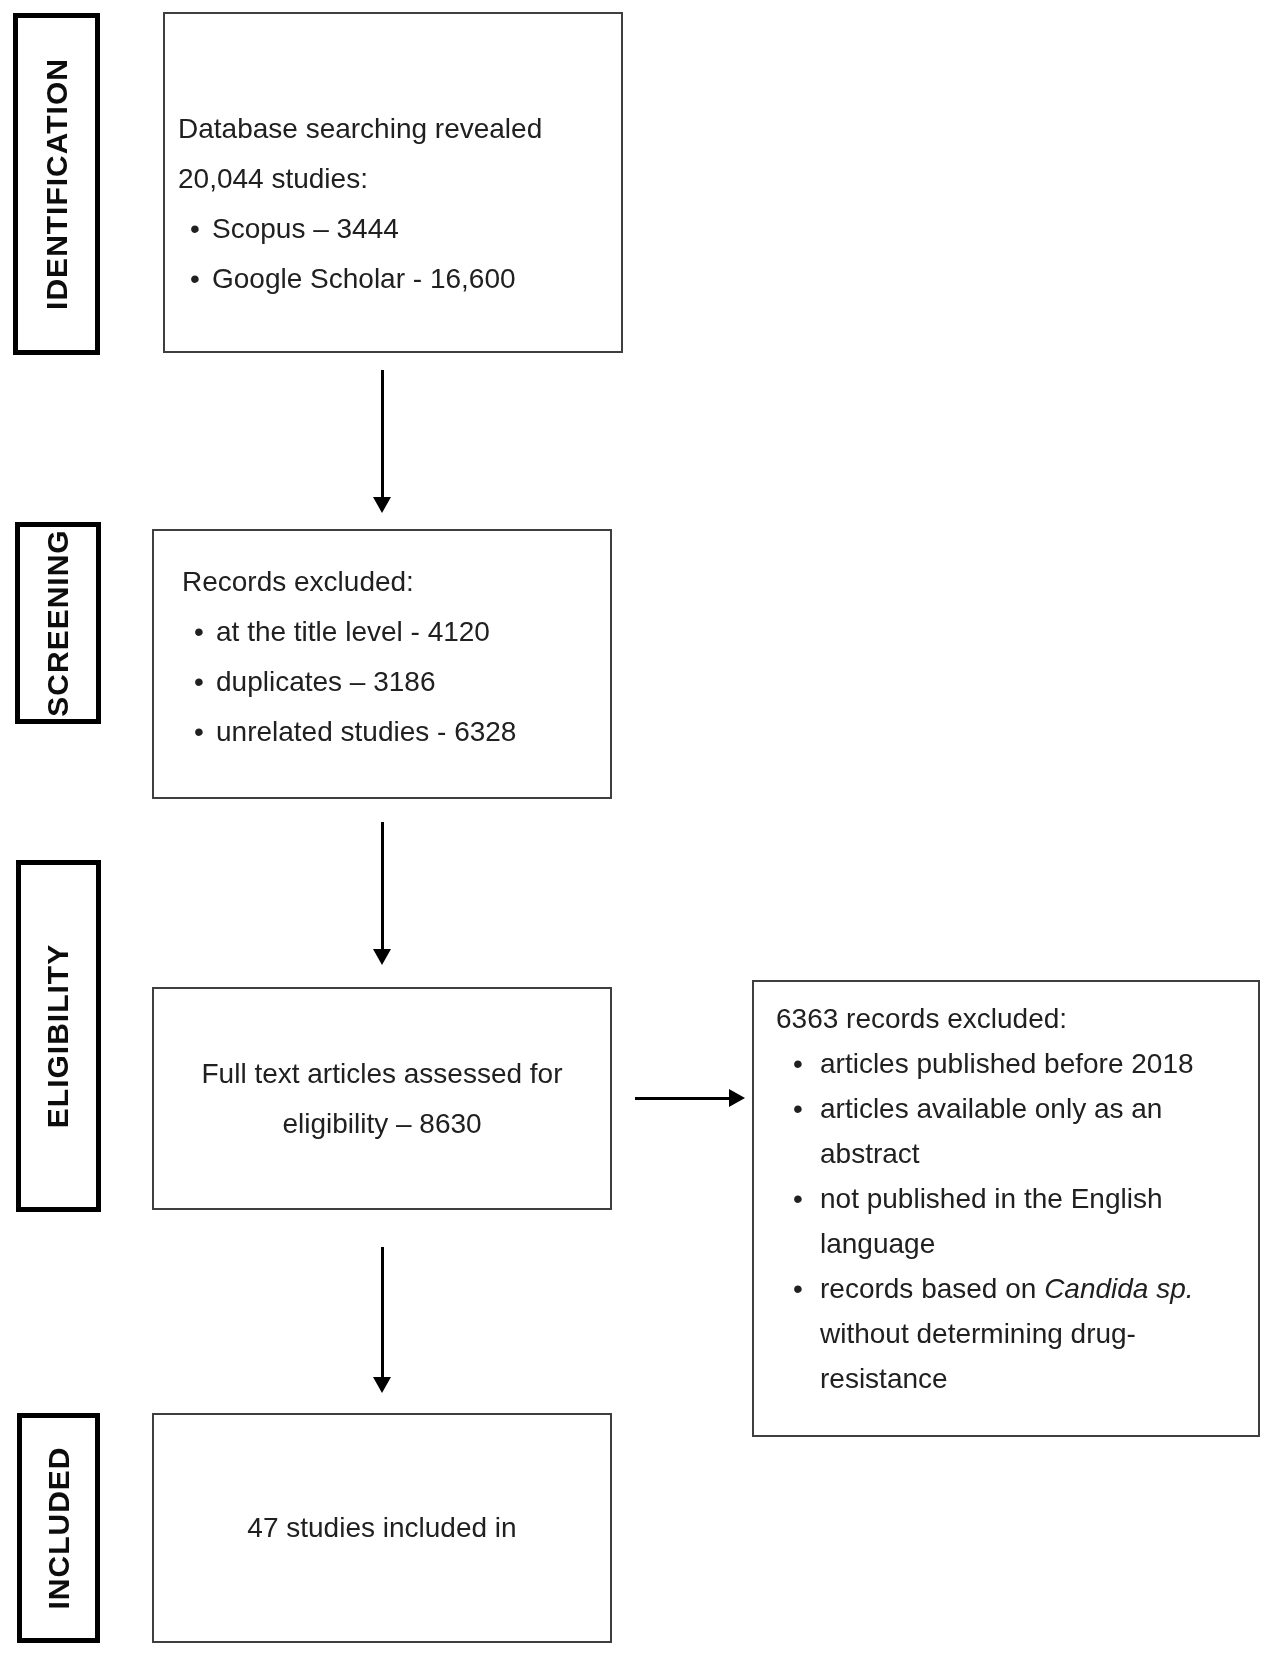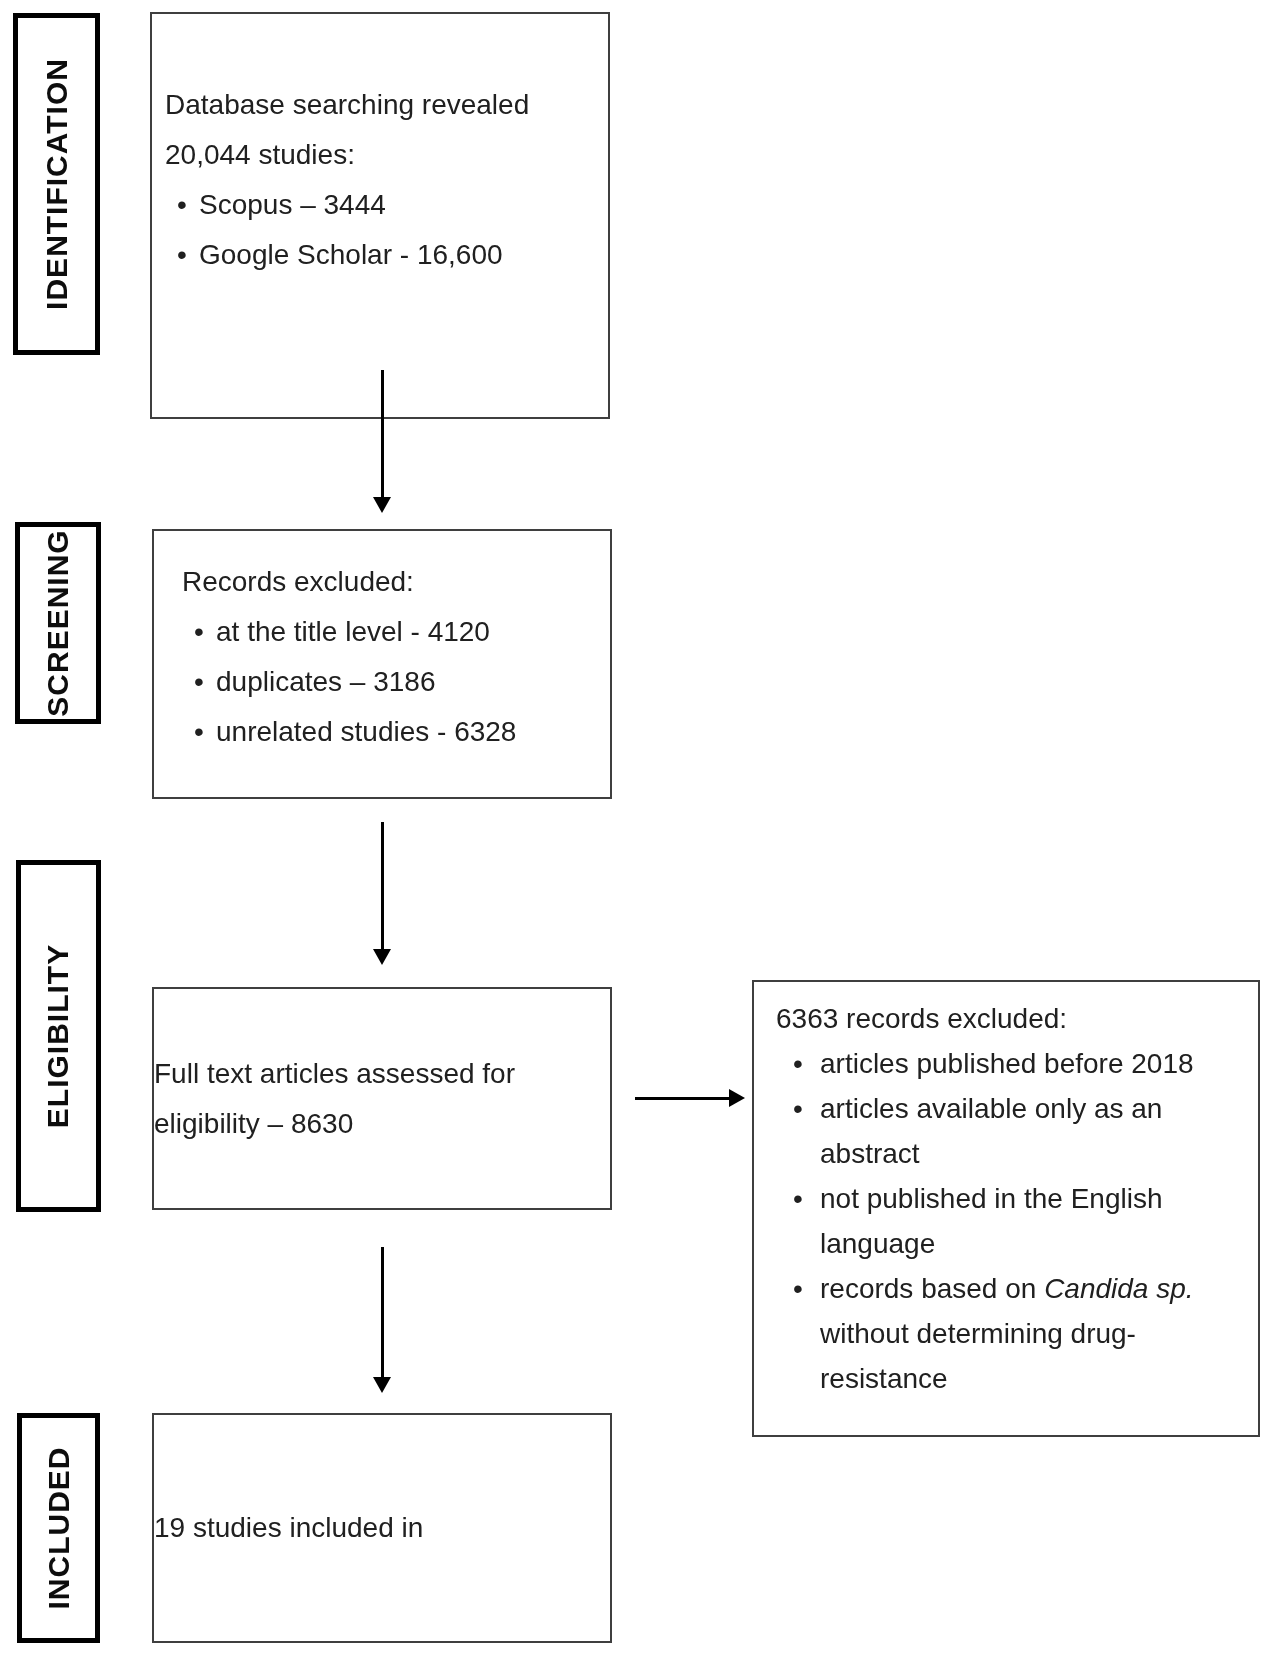--- a/index.html
+++ b/index.html
@@ -33,29 +33,29 @@
   
   .flow-box {
     position: absolute;
     border: 2px solid #3f3f3f;
     background: #ffffff;
     box-sizing: border-box;
     font-size: 28px;
     line-height: 50px;
     color: #202020;
   }
-  .box-identification { left: 150px; top: 12px;  width: 460px; height: 407px; padding: 66px 16px 0 13px; }
+  .box-identification { left: 163px; top: 12px;  width: 460px; height: 341px; padding: 90px 16px 0 13px; }
   .box-screening      { left: 152px; top: 529px; width: 460px; height: 270px; padding: 26px 16px 0 28px; }
   .box-eligibility    { left: 152px; top: 987px; width: 460px; height: 223px; }
   .box-included       { left: 152px; top: 1413px; width: 460px; height: 230px; }
   .box-excluded       { left: 752px; top: 980px; width: 508px; height: 457px; line-height: 45px; padding: 14px 18px 0 22px; }
   .center-box {
     display: flex;
     flex-direction: column;
-    align-items: flex-start;
+    align-items: center;
     justify-content: center;
     text-align: center;
   }
   .bullet { display: flex; }
   .bullet .dot { flex: 0 0 34px; text-align: center; }
   .box-excluded .bullet .dot { flex: 0 0 44px; }
   .bullet .btext { flex: 1; }
   .sp-italic { font-style: italic; }
   
   .arrow-line-v { position: absolute; width: 3px; background: #000000; }
@@ -159,16 +159,16 @@
       <span class="btext"><span>records  based on </span><span class="sp-italic">Candida sp.</span><span> without determining drug-resistance</span></span>
     </div>
   </div>
 
   <div>
     <div class="arrow-line-v" style="left:381px; top:1247px; height:131px;"></div>
     <div class="arrow-head-v" style="left:373px; top:1377px;"></div>
   </div>
 
   <div class="flow-box box-included center-box">
-    <div>19 studies included in</div>
+    <div>47 studies included in</div>
   </div>
 
 </div>
 
 </body></html>

